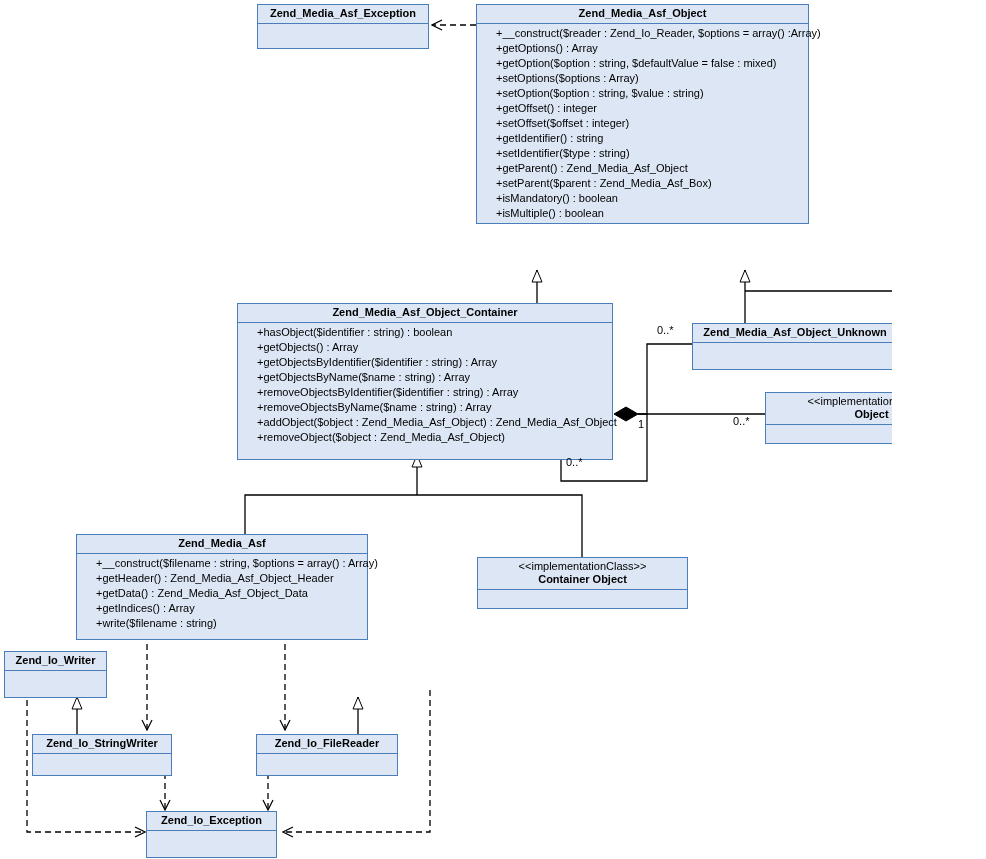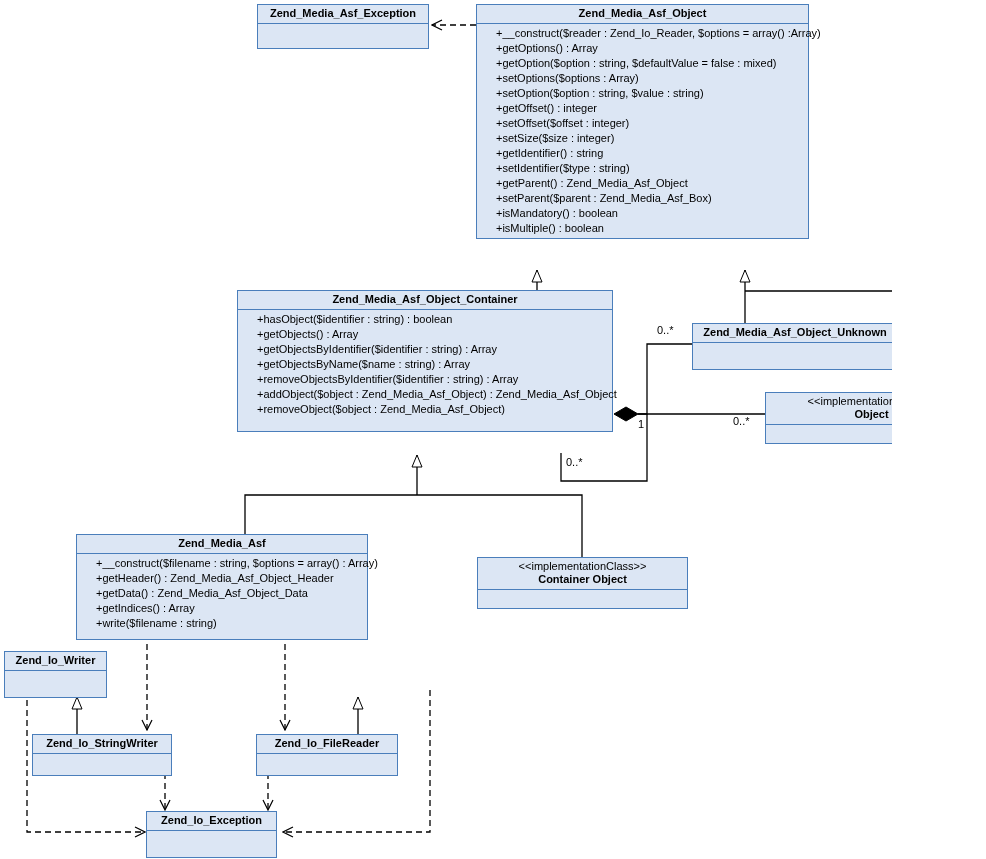--- a/index.html
+++ b/index.html
@@ -134,40 +134,40 @@
       <span>Zend_Media_Asf_Object</span>
     </div>
     <div class="uml-compartment">
         <div class="uml-member">+__construct($reader : Zend_Io_Reader, $options = array() :Array)</div>
         <div class="uml-member">+getOptions() : Array</div>
         <div class="uml-member">+getOption($option : string, $defaultValue = false : mixed)</div>
         <div class="uml-member">+setOptions($options : Array)</div>
         <div class="uml-member">+setOption($option : string, $value : string)</div>
         <div class="uml-member">+getOffset() : integer</div>
         <div class="uml-member">+setOffset($offset : integer)</div>
-        <div class="uml-member">+setSize($size : integer)</div>
         <div class="uml-member">+getIdentifier() : string</div>
         <div class="uml-member">+setIdentifier($type : string)</div>
         <div class="uml-member">+getParent() : Zend_Media_Asf_Object</div>
         <div class="uml-member">+setParent($parent : Zend_Media_Asf_Box)</div>
         <div class="uml-member abstract">+isMandatory() : boolean</div>
         <div class="uml-member abstract">+isMultiple() : boolean</div>
       </div>
   </div>
 
-  <div class="uml-class" style="left:237px; top:290px; width:376px;">
+  <div class="uml-class" style="left:237px; top:303px; width:376px;">
     <div class="uml-name">
       <span>Zend_Media_Asf_Object_Container</span>
     </div>
     <div class="uml-compartment" style="padding-bottom:14px;">
         <div class="uml-member">+hasObject($identifier : string) : boolean</div>
         <div class="uml-member">+getObjects() : Array</div>
         <div class="uml-member">+getObjectsByIdentifier($identifier : string) : Array</div>
         <div class="uml-member">+getObjectsByName($name : string) : Array</div>
         <div class="uml-member">+removeObjectsByIdentifier($identifier : string) : Array</div>
+        <div class="uml-member">+removeObjectsByName($name : string) : Array</div>
         <div class="uml-member">+addObject($object : Zend_Media_Asf_Object) : Zend_Media_Asf_Object</div>
         <div class="uml-member">+removeObject($object : Zend_Media_Asf_Object)</div>
       </div>
   </div>
 
   <div class="uml-class" style="left:692px; top:323px; width:206px;">
     <div class="uml-name">
       <span>Zend_Media_Asf_Object_Unknown</span>
     </div>
     <div class="uml-compartment" style="height:26px;"></div>

